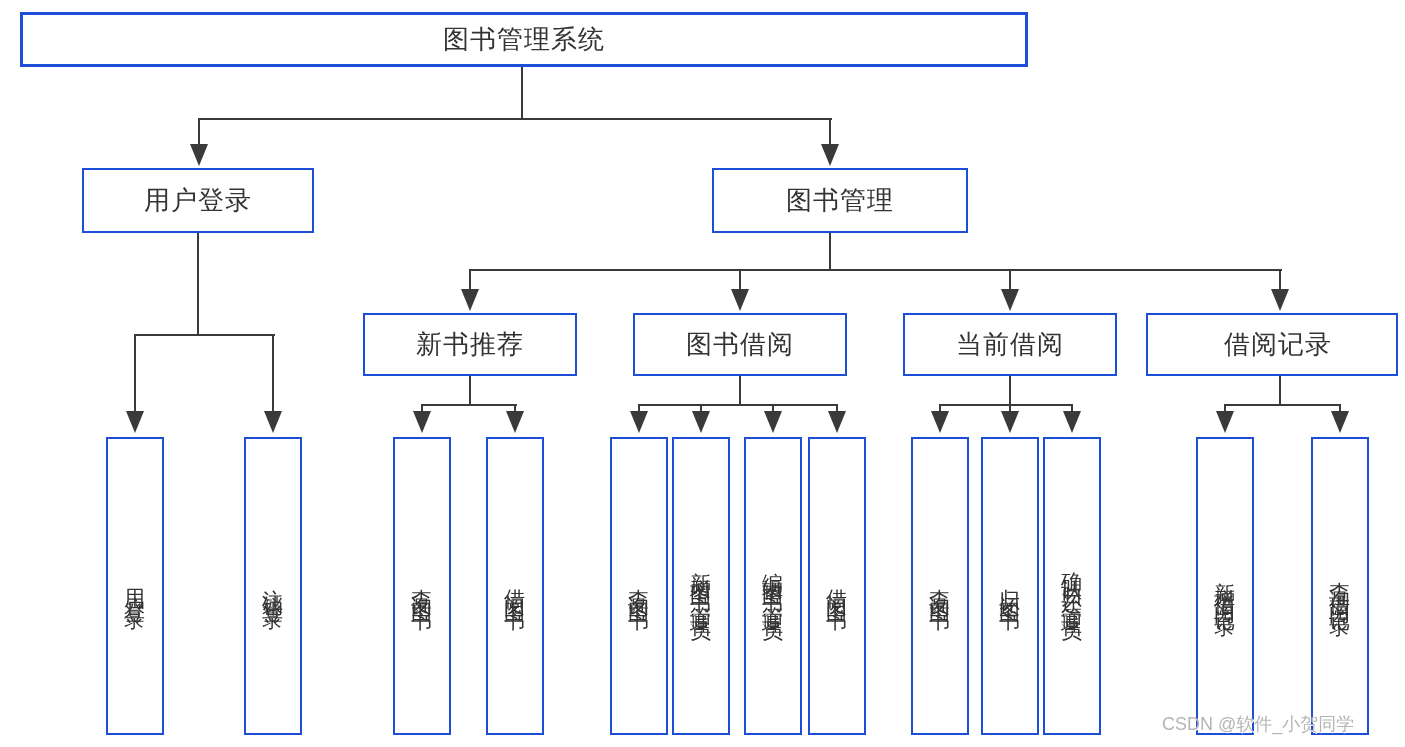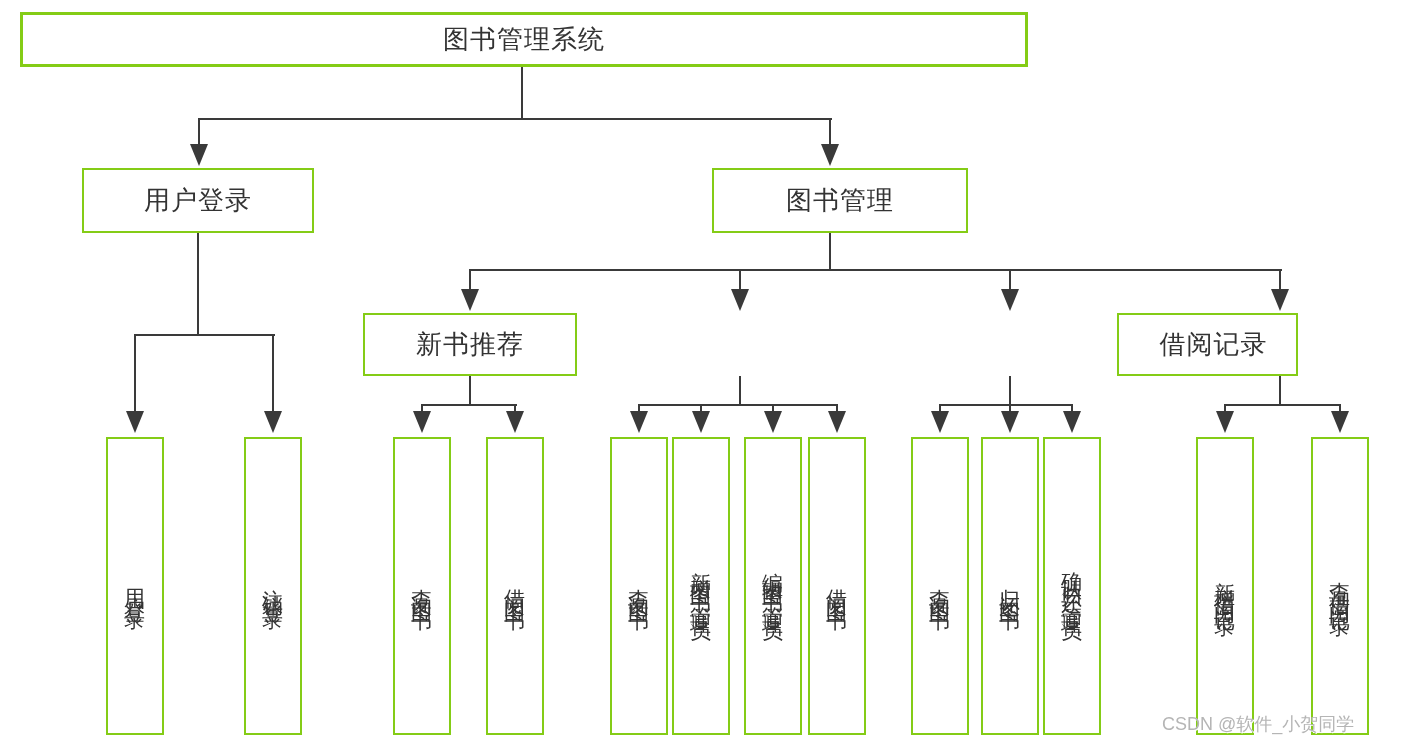--- a/index.html
+++ b/index.html
@@ -3,21 +3,21 @@
 <meta charset="utf-8">
 <style>
   html, body { margin:0; padding:0; background:#ffffff; }
   body { font-family:"Liberation Sans", sans-serif; }
   #canvas {
     position:relative; width:1405px; height:747px;
     background:#ffffff; overflow:hidden;
   }
   .box {
     position:absolute; box-sizing:border-box;
-    border:2px solid #84cc16; background:#ffffff;
+    border:2px solid #1d4ed8; background:#ffffff;
     display:flex; align-items:center; justify-content:center;
     color:#333333;
   }
   .hlabel { font-size:26px; letter-spacing:1px; white-space:nowrap; }
   .root-box { left:20px; top:12px; width:1008px; height:55px; border-width:3px; }
   .l2-box  { top:168px; height:65px; }
   .l3-box  { top:313px; height:63px; }
   .leaf    { top:437px; height:298px; width:58px; }
   .vlabel {
     writing-mode:vertical-rl; text-orientation:mixed;
@@ -73,21 +73,27 @@
   <div class="line" style="left:739px; top:269px; width:2px; height:22px;"></div>
   <div class="arrow" style="left:731px; top:289px;"></div>
   <div class="line" style="left:1009px; top:269px; width:2px; height:22px;"></div>
   <div class="arrow" style="left:1001px; top:289px;"></div>
   <div class="line" style="left:1279px; top:269px; width:2px; height:22px;"></div>
   <div class="arrow" style="left:1271px; top:289px;"></div>
 
   <div class="box l3-box" style="left:363px; width:214px;">
     <span class="hlabel">新书推荐</span>
   </div>
-  <div class="box l3-box" style="left:1117px; width:181px;padding-left:12px;">
+  <div class="box l3-box" style="left:633px; width:214px;">
+    <span class="hlabel">图书借阅</span>
+  </div>
+  <div class="box l3-box" style="left:903px; width:214px;">
+    <span class="hlabel">当前借阅</span>
+  </div>
+  <div class="box l3-box" style="left:1146px; width:252px;padding-left:12px;">
     <span class="hlabel">借阅记录</span>
   </div>
 
   <div class="line" style="left:469px; top:376px; width:2px; height:30px;"></div>
   <div class="line" style="left:421px; top:404px; width:96px; height:2px;"></div>
   <div class="line" style="left:421px; top:404px; width:2px; height:9px;"></div>
   <div class="arrow" style="left:413px; top:411px;"></div>
   <div class="line" style="left:514px; top:404px; width:2px; height:9px;"></div>
   <div class="arrow" style="left:506px; top:411px;"></div>
 

